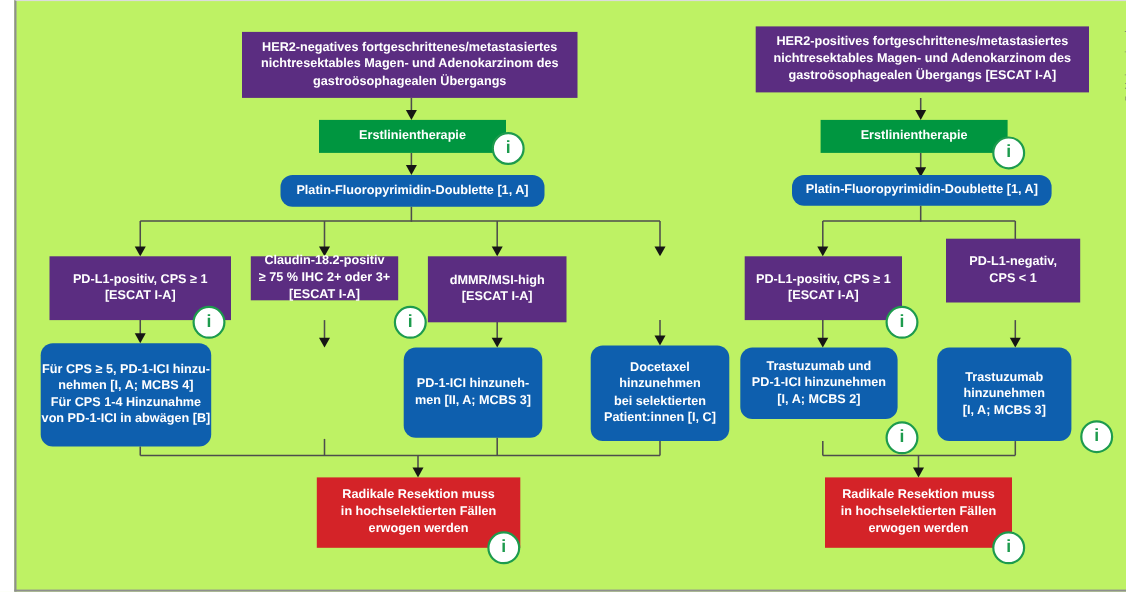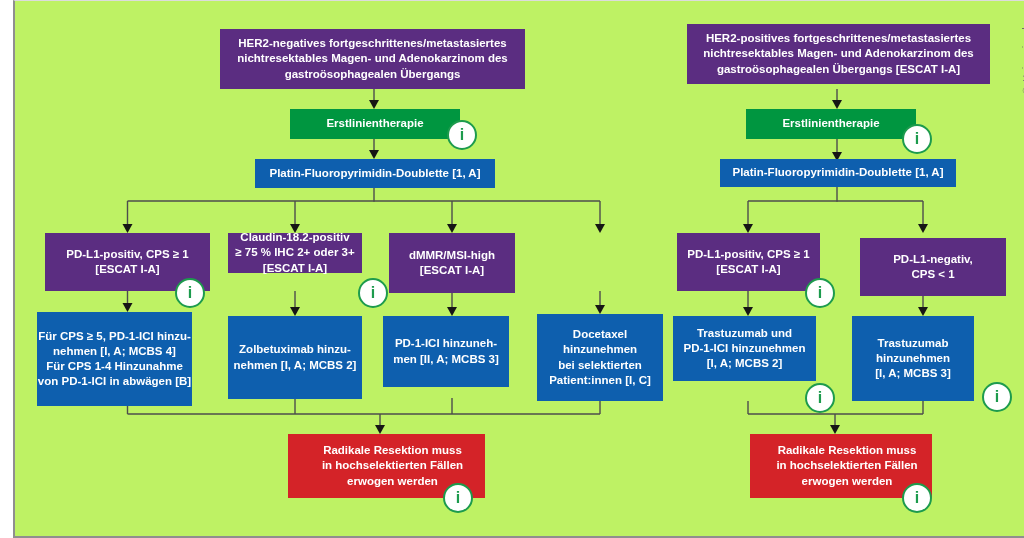--- a/index.html
+++ b/index.html
@@ -12,22 +12,22 @@
     margin-left:13px;
   }
   .wires{position:absolute;left:0;top:0;z-index:0;}
   .node{
     position:absolute;z-index:1;display:flex;align-items:center;justify-content:center;
     color:#ffffff;font-weight:bold;font-size:11.5px;line-height:1.32;
   }
   .node .label{display:block;text-align:center;white-space:pre;}
   .purple{background:var(--purple,#5b2d81);}
   .green{background:var(--green,#009640);}
-  .blue{background:var(--blue,#0e5fae);}
-  .red{background:var(--red,#d42328);padding-left:12px;}
+  .blue{background:var(--blue,#0e5fae);border-radius:11px;}
+  .red{background:var(--red,#d42328);}
   .info{
     position:absolute;z-index:2;width:30px;height:30px;box-sizing:border-box;
     background:#ffffff;border:2.5px solid var(--info_green,#1d9b4d);border-radius:50%;
     color:var(--info_green,#1d9b4d);display:flex;align-items:center;justify-content:center;
     font-weight:bold;font-size:16px;cursor:pointer;
   }
   .credit{
     position:absolute;z-index:1;right:4px;top:26px;
     writing-mode:vertical-rl;transform:rotate(180deg);
     font-size:9px;color:#6e6d6d;letter-spacing:.4px;
@@ -120,25 +120,21 @@
     <span class="label">dMMR/MSI-high
 [ESCAT I-A]</span>
   </div>
 
   <div class="node blue" style="left:22px;top:311px;width:155px;height:94px">
     <span class="label">Für CPS ≥ 5, PD-1-ICI hinzu-
 nehmen [I, A; MCBS 4]
 Für CPS 1-4 Hinzunahme
 von PD-1-ICI in abwägen [B]</span>
   </div>
-  <div class="node blue" style="left:213px;top:315px;width:134px;height:83px">
-    <span class="label">Zolbetuximab hinzu-
-nehmen [I, A; MCBS 2]</span>
-  </div>
-  <div class="node blue" style="left:368px;top:315px;width:126px;height:71px">
+  <div class="node blue" style="left:352px;top:315px;width:126px;height:82px">
     <span class="label">PD-1-ICI hinzuneh-
 men [II, A; MCBS 3]</span>
   </div>
   <div class="node blue" style="left:522px;top:313px;width:126px;height:87px">
     <span class="label">Docetaxel
 hinzunehmen
 bei selektierten
 Patient:innen [I, C]</span>
   </div>
 
@@ -157,21 +153,21 @@
     <span class="label">Erstlinientherapie</span>
   </div>
   <div class="node blue" style="left:705px;top:158px;width:236px;height:28px">
     <span class="label">Platin-Fluoropyrimidin-Doublette [1, A]</span>
   </div>
 
   <div class="node purple" style="left:662px;top:232px;width:143px;height:58px">
     <span class="label">PD-L1-positiv, CPS ≥ 1
 [ESCAT I-A]</span>
   </div>
-  <div class="node purple" style="left:845px;top:237px;width:146px;height:58px">
+  <div class="node purple" style="left:845px;top:216px;width:122px;height:58px">
     <span class="label">PD-L1-negativ,
 CPS &lt; 1</span>
   </div>
 
   <div class="node blue" style="left:658px;top:315px;width:143px;height:65px">
     <span class="label">Trastuzumab und
 PD-1-ICI hinzunehmen
 [I, A; MCBS 2]</span>
   </div>
   <div class="node blue" style="left:837px;top:315px;width:122px;height:85px">

